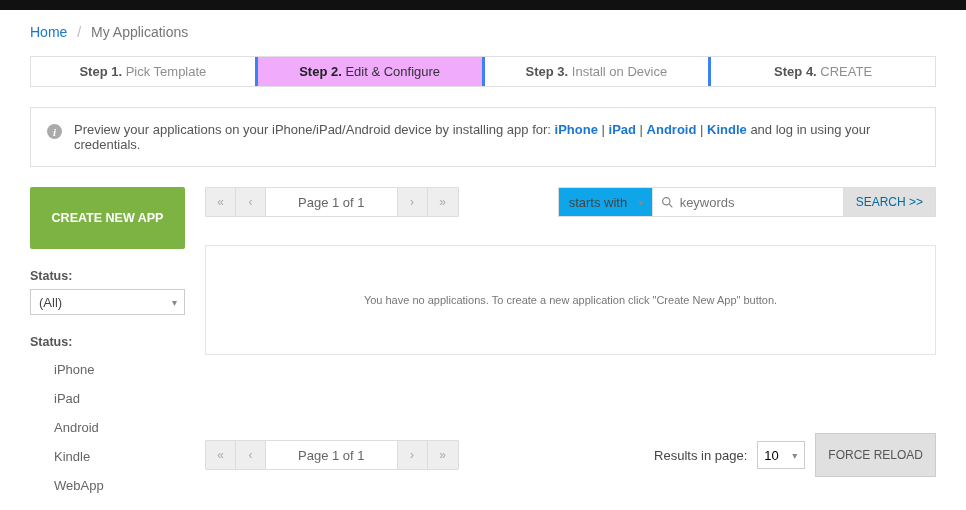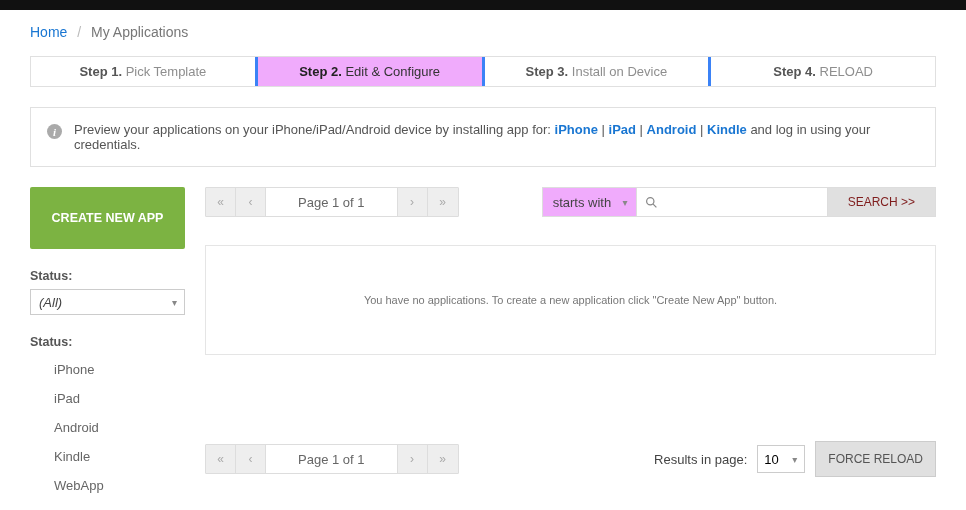--- a/index.html
+++ b/index.html
@@ -16,44 +16,44 @@
 .step strong { color: #555; }
 .step.active strong { color: #222; font-weight: bold; }
 .info-box { display: flex; align-items: flex-start; gap: 12px; border: 1px solid #e0e0e0; padding: 14px 16px; margin-top: 20px; color: #555; }
 .info-icon { width: 15px; height: 15px; border-radius: 50%; background: #aaa; color: #fff; display: flex; align-items: center; justify-content: center; font-family: Georgia, serif; font-style: italic; font-size: 11px; font-weight: bold; margin-top: 2px; flex-shrink: 0; }
 .info-box a { color: #1976d2; text-decoration: none; font-weight: bold; }
 .main-row { display: flex; gap: 20px; margin-top: 20px; }
 .sidebar { width: 155px; flex-shrink: 0; }
 .create-btn { display: block; width: 100%; background: #7cb342; color: #fff; font-weight: bold; font-size: 12.5px; border: none; padding: 24px 0; text-align: center; cursor: pointer; border-radius: 2px; }
 .filter-label { font-size: 12.5px; font-weight: bold; color: #555; margin-top: 20px; margin-bottom: 6px; }
 .select-wrap { position: relative; }
-.select-wrap select { width: 100%; height: 26px; border: 1px solid #ccc; background: #fff; color: #444; padding: 0 8px; font-size: 13px; appearance: none; font-style: italic; }
+.select-wrap select { width: 100%; height: 26px; border: 1px solid #ccc; background: #fff; color: #444; padding: 0 8px; font-size: 13px; appearance: none; }
 .select-caret { position: absolute; right: 8px; top: 50%; transform: translateY(-50%); pointer-events: none; color: #888; font-size: 10px; }
 .target-list { list-style: none; margin-top: 6px; }
 .target-list li { padding: 7px 0 7px 24px; color: #666; font-size: 13px; cursor: pointer; }
 .content { flex: 1; display: flex; flex-direction: column; }
 .toolbar { display: flex; align-items: center; gap: 10px; }
 .pager { display: flex; border: 1px solid #ddd; background: #eee; border-radius: 1px; }
 .pager button { width: 30px; height: 28px; border: none; border-right: 1px solid #ddd; background: #eee; color: #aaa; cursor: pointer; font-size: 12px; display: flex; align-items: center; justify-content: center; }
 .pager .page-label { padding: 0 32px; display: flex; align-items: center; color: #666; font-size: 13px; border-right: 1px solid #ddd; background: #fff; }
 .pager button:last-child { border-right: none; }
 .spacer { flex: 1; }
 .search-group { display: flex; border: 1px solid #ddd; height: 30px; }
 .search-mode { position: relative; border-right: 1px solid #ddd; }
-.search-mode select { height: 100%; border: none; background: #f0abfc; padding: 0 24px 0 10px; font-size: 13px; color: #444; appearance: none; }
+.search-mode select { height: 100%; border: none; background: #0ea5e9; padding: 0 24px 0 10px; font-size: 13px; color: #444; appearance: none; }
 .search-input-wrap { display: flex; align-items: center; padding: 0 8px; width: 190px; }
 .search-input-wrap svg { width: 13px; height: 13px; color: #888; flex-shrink: 0; }
 .search-input-wrap input { border: none; outline: none; padding: 0 6px; font-size: 13px; color: #555; width: 100%; }
-.search-btn { background: #e0e0e0; border: none; border-left: 1px solid #ddd; padding: 0 20px; font-size: 12px; color: #7f1d1d; cursor: pointer; text-align: center; }
+.search-btn { background: #e0e0e0; border: none; border-left: 1px solid #ddd; padding: 0 12px; font-size: 12px; color: #0369a1; cursor: pointer; text-align: center; }
 .empty-panel { border: 1px solid #e5e5e5; margin-top: 28px; padding: 48px 20px; text-align: center; color: #777; font-size: 11px; }
 .bottom-bar { display: flex; align-items: center; margin-top: auto; padding-top: 20px; gap: 10px; }
 .results-label { color: #444; font-size: 13px; }
 .perpage { position: relative; border-radius: 11px; }
 .perpage select { width: 48px; height: 28px; border: 1px solid #ccc; background: #fff; padding: 0 6px; font-size: 13px; appearance: none; }
-.force-btn { height: 36px; background: #e0e0e0; border: 1px solid #ccc; padding: 0 12px; font-size: 12px; color: #555; cursor: pointer; }
+.force-btn { height: 44px; background: #e0e0e0; border: 1px solid #ccc; padding: 0 12px; font-size: 12px; color: #555; cursor: pointer; }
 .content-area { min-height: 260px; display: flex; flex-direction: column; }
 </style>
 </head>
 <body>
 
 <div class="topbar"></div>
 
 <div class="container">
 
   <div class="breadcrumb">
@@ -66,21 +66,21 @@
     <div class="step">
       <strong>Step 1.</strong><span> Pick Template</span>
     </div>
     <div class="step active">
       <strong>Step 2.</strong><span> Edit &amp; Configure</span>
     </div>
     <div class="step">
       <strong>Step 3.</strong><span> Install on Device</span>
     </div>
     <div class="step">
-      <strong>Step 4.</strong><span> RELOAD</span>
+      <strong>Step 4.</strong><span> CREATE</span>
     </div>
   </div>
 
   <div class="info-box">
     <div class="info-icon">i</div>
     <div>
       <span>Preview your applications on your iPhone/iPad/Android device by installing app for: </span>
       <a href="#">iPhone</a><span> | </span><a href="#">iPad</a><span> | </span><a href="#">Android</a><span> | </span><a href="#">Kindle</a><span> and log in using your credentials.</span>
     </div>
   </div>
@@ -132,20 +132,21 @@
             <select>
               <option>starts with</option>
             </select>
             <span class="select-caret">▾</span>
           </div>
           <div class="search-input-wrap">
             <svg viewBox="0 0 16 16">
                 <circle cx="6.5" cy="6.5" r="4.5" fill="none" stroke="currentColor" stroke-width="1.5"></circle>
                 <line x1="10" y1="10" x2="14" y2="14" stroke="currentColor" stroke-width="1.5"></line>
               </svg>
+            <input type="text" placeholder="keywords" style="">
           </div>
           <button class="search-btn">SEARCH &gt;&gt;</button>
         </div>
       </div>
 
       <div class="content-area">
         <div class="empty-panel">You have no applications. To create a new application click "Create New App" button.</div>
 
         <div class="bottom-bar">
           <div class="pager">

